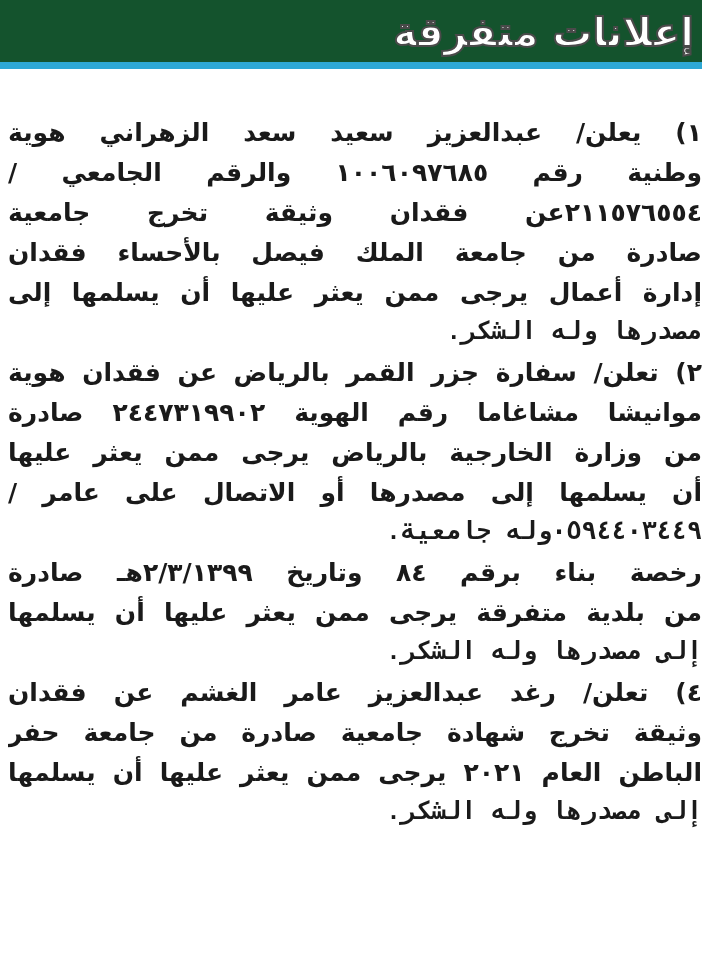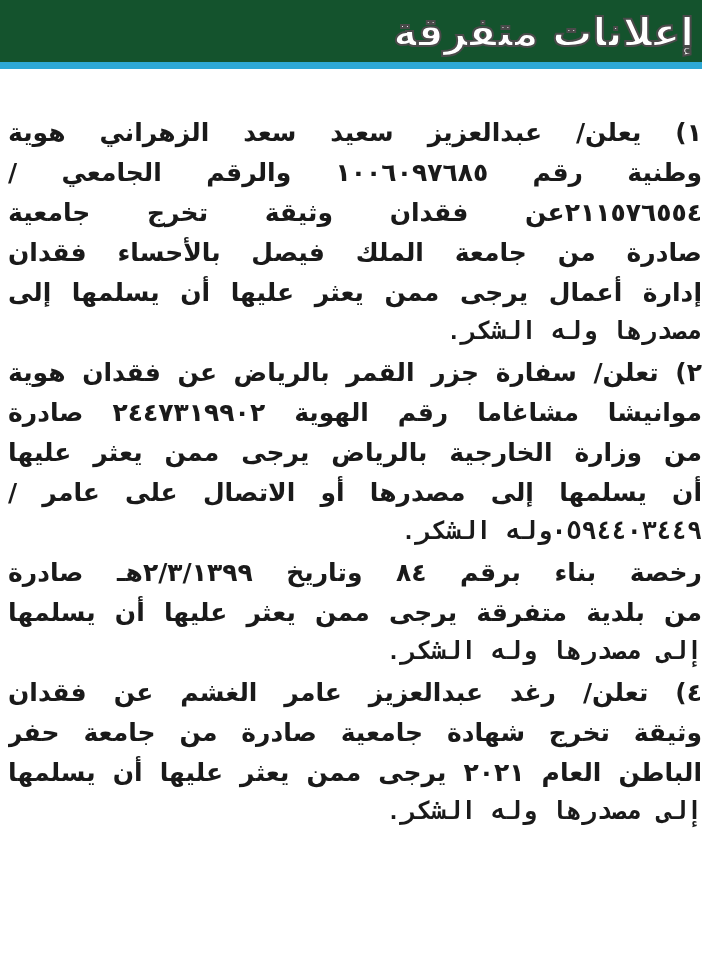--- a/index.html
+++ b/index.html
@@ -66,21 +66,21 @@
     <span class="line">٢١١٥٧٦٥٥٤عن فقدان وثيقة تخرج جامعية</span>
     <span class="line">صادرة من جامعة الملك فيصل بالأحساء فقدان</span>
     <span class="line">إدارة أعمال يرجى ممن يعثر عليها أن يسلمها إلى</span>
     <span class="line last">مصدرها وله الشكر.</span>
   </div>
   <div class="ad">
     <span class="line">٢) تعلن/ سفارة جزر القمر بالرياض عن فقدان هوية</span>
     <span class="line">موانيشا مشاغاما رقم الهوية ٢٤٤٧٣١٩٩٠٢ صادرة</span>
     <span class="line">من وزارة الخارجية بالرياض يرجى ممن يعثر عليها</span>
     <span class="line">أن يسلمها إلى مصدرها أو الاتصال على عامر /</span>
-    <span class="line last">٠٥٩٤٤٠٣٤٤٩وله الشكر.</span>
+    <span class="line last">٠٥٩٤٤٠٣٤٤٩وله جامعية.</span>
   </div>
   <div class="ad">
     <span class="line">رخصة بناء برقم ٨٤ وتاريخ ٢/٣/١٣٩٩هـ صادرة</span>
     <span class="line">من بلدية متفرقة يرجى ممن يعثر عليها أن يسلمها</span>
     <span class="line last">إلى مصدرها وله الشكر.</span>
   </div>
   <div class="ad">
     <span class="line">٤) تعلن/ رغد عبدالعزيز عامر الغشم عن فقدان</span>
     <span class="line">وثيقة تخرج شهادة جامعية صادرة من جامعة حفر</span>
     <span class="line">الباطن العام ٢٠٢١ يرجى ممن يعثر عليها أن يسلمها</span>

